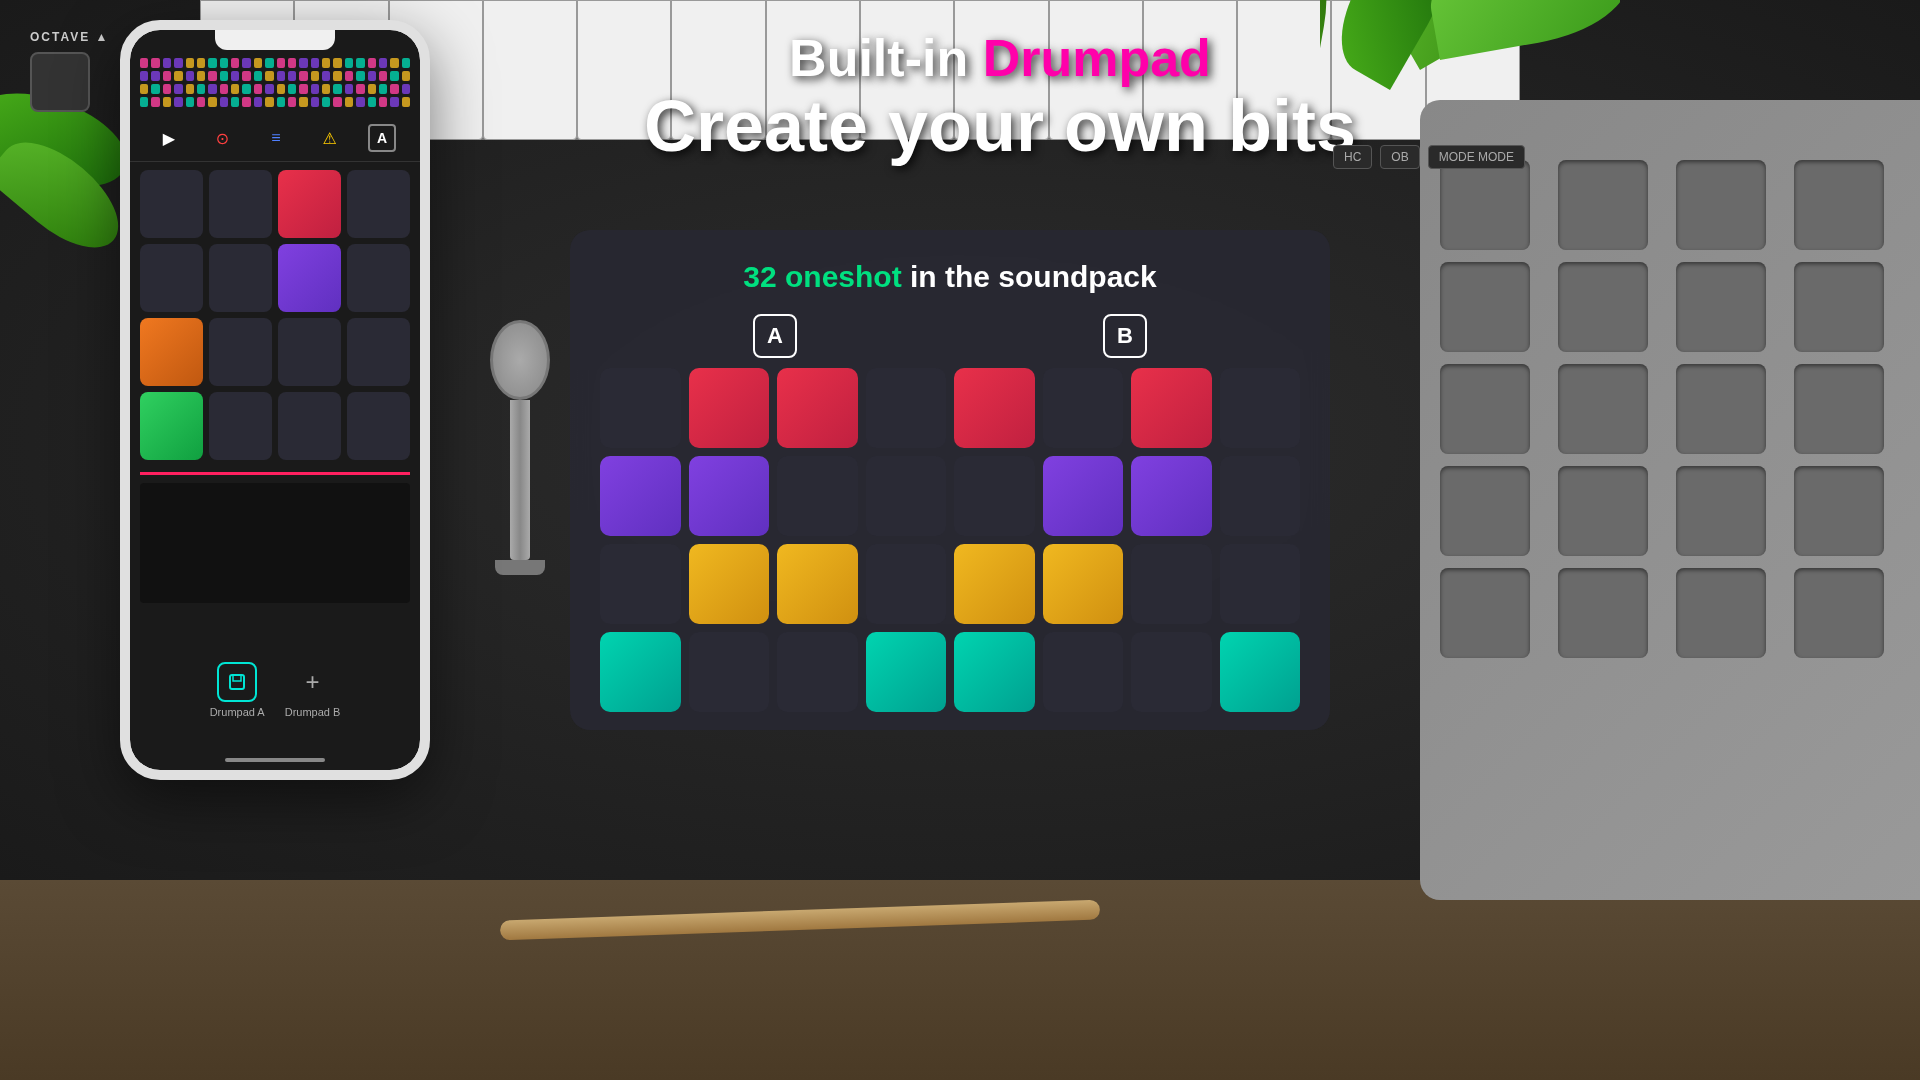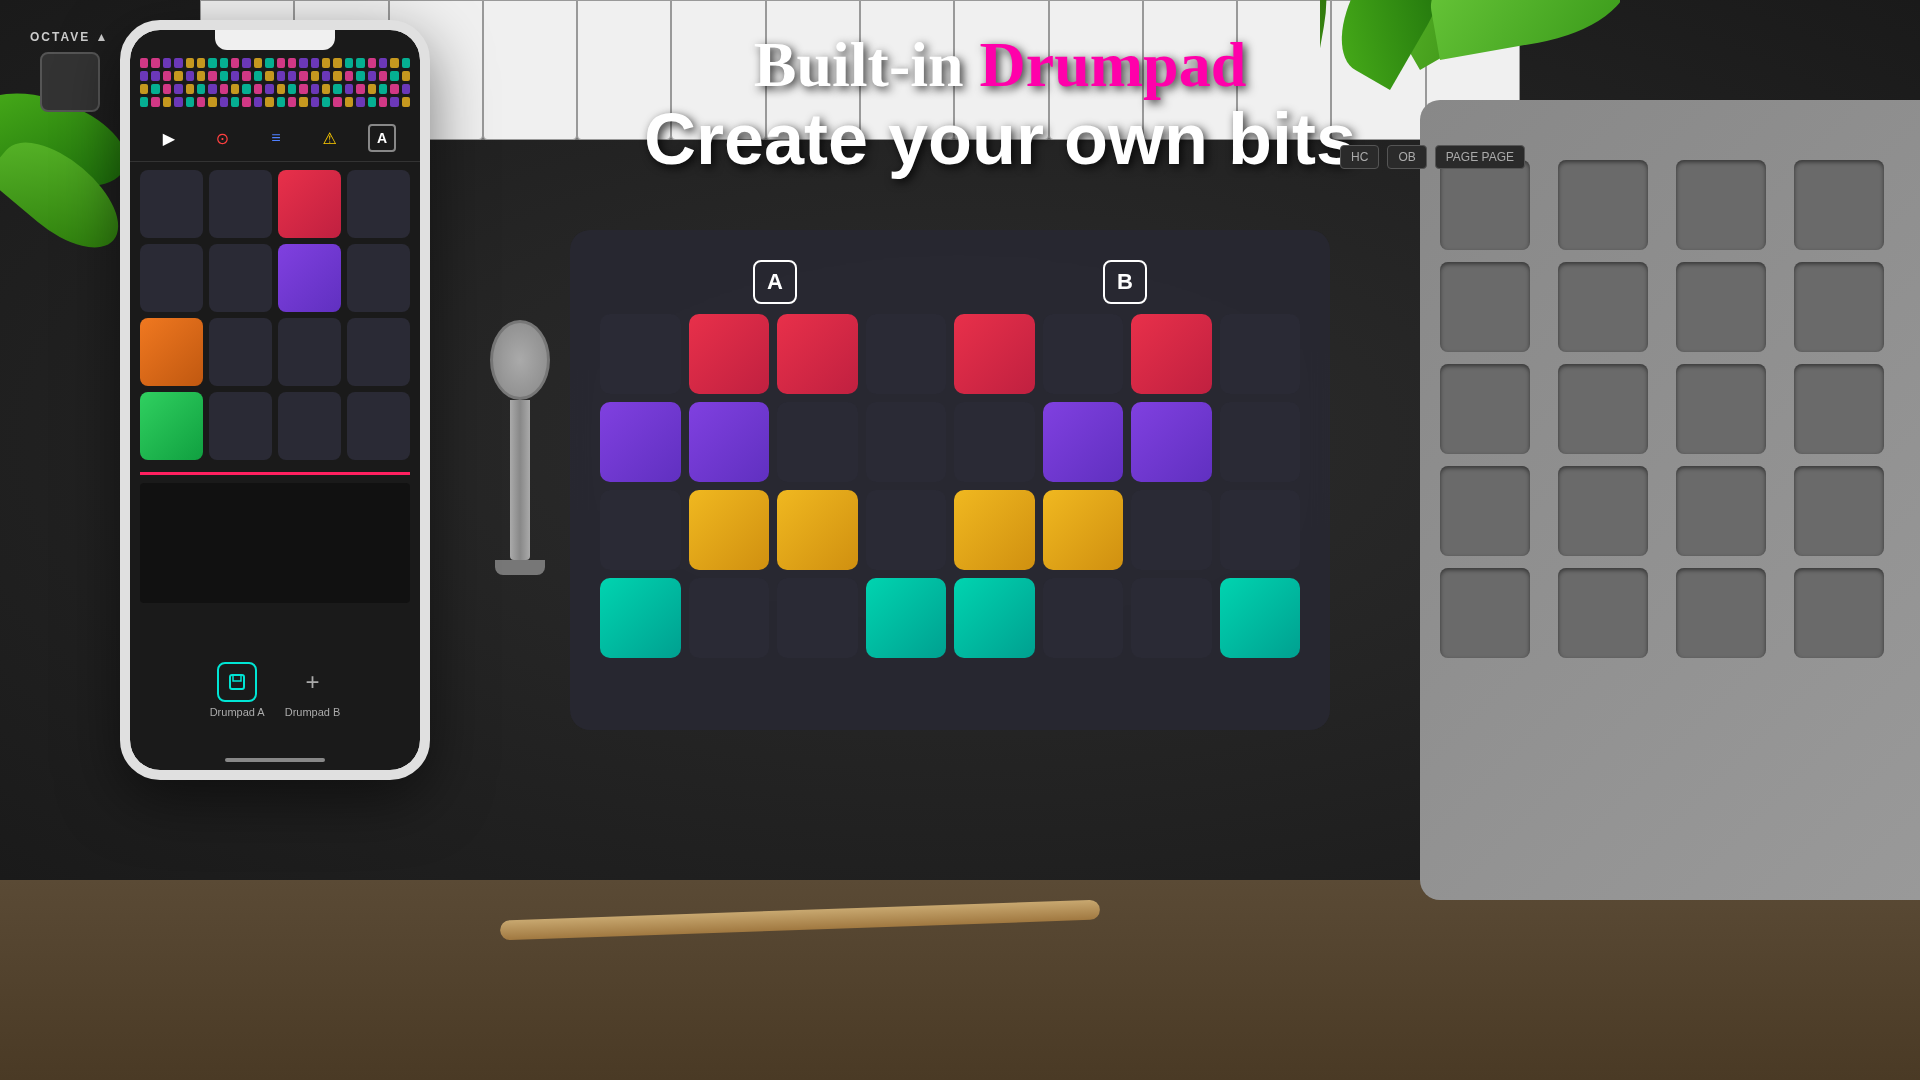--- a/index.html
+++ b/index.html
@@ -378,46 +378,44 @@
 
     
     .headline {
       position: absolute;
       top: 30px;
       left: 500px;
       right: 420px;
       text-align: center;
     }
     .headline-line1 {
-      font-size: 64px;
+      font-size: 52px;
       font-weight: 900;
       color: #fff;
       text-shadow: 3px 3px 10px rgba(0,0,0,0.8);
       line-height: 1.1;
-      font-family: Liberation Serif, serif;
     }
     .headline-line1 .drumpad-word {
       color: #ff00aa;
     }
     .headline-line2 {
       font-size: 72px;
       font-weight: 900;
       color: #fff;
       text-shadow: 3px 3px 10px rgba(0,0,0,0.8);
       line-height: 1.1;
     }
 
     
     .octave-ctrl {
       position: absolute;
       top: 30px;
       left: 30px;
       display: flex;
       flex-direction: column;
-      align-items: center;
       gap: 8px;
     }
     .octave-label {
       color: #ccc;
       font-size: 12px;
       letter-spacing: 2px;
       font-weight: bold;
     }
     .octave-box {
       width: 60px;
@@ -677,20 +675,26 @@
         <span class="record-label">Drumpad B</span>
       </div>
     </div>
 
     <div class="phone-home-bar"></div>
   </div>
 </div>
 
 <div class="overlay-card">
 
+  <div class="soundpack-text">
+    <span class="num">32</span>
+    <span> </span>
+    <span class="oneshot">oneshot</span>
+    <span class="rest"> in the soundpack</span>
+  </div>
 
   <div class="ab-labels">
     <div style="width:44%;display:flex;justify-content:center;">
       <div class="ab-label">A</div>
     </div>
     <div style="width:44%;display:flex;justify-content:center;">
       <div class="ab-label">B</div>
     </div>
   </div>
 
@@ -737,14 +741,14 @@
 <div class="headline">
   <div class="headline-line1">
     <span>Built-in </span><span class="drumpad-word">Drumpad</span>
   </div>
   <div class="headline-line2">Create your own bits</div>
 </div>
 
 <div class="mode-btns">
   <div class="mode-btn">HC</div>
   <div class="mode-btn">OB</div>
-  <div class="mode-btn">PAGE PAGE</div>
+  <div class="mode-btn">MODE MODE</div>
 </div>
 
 </body></html>

